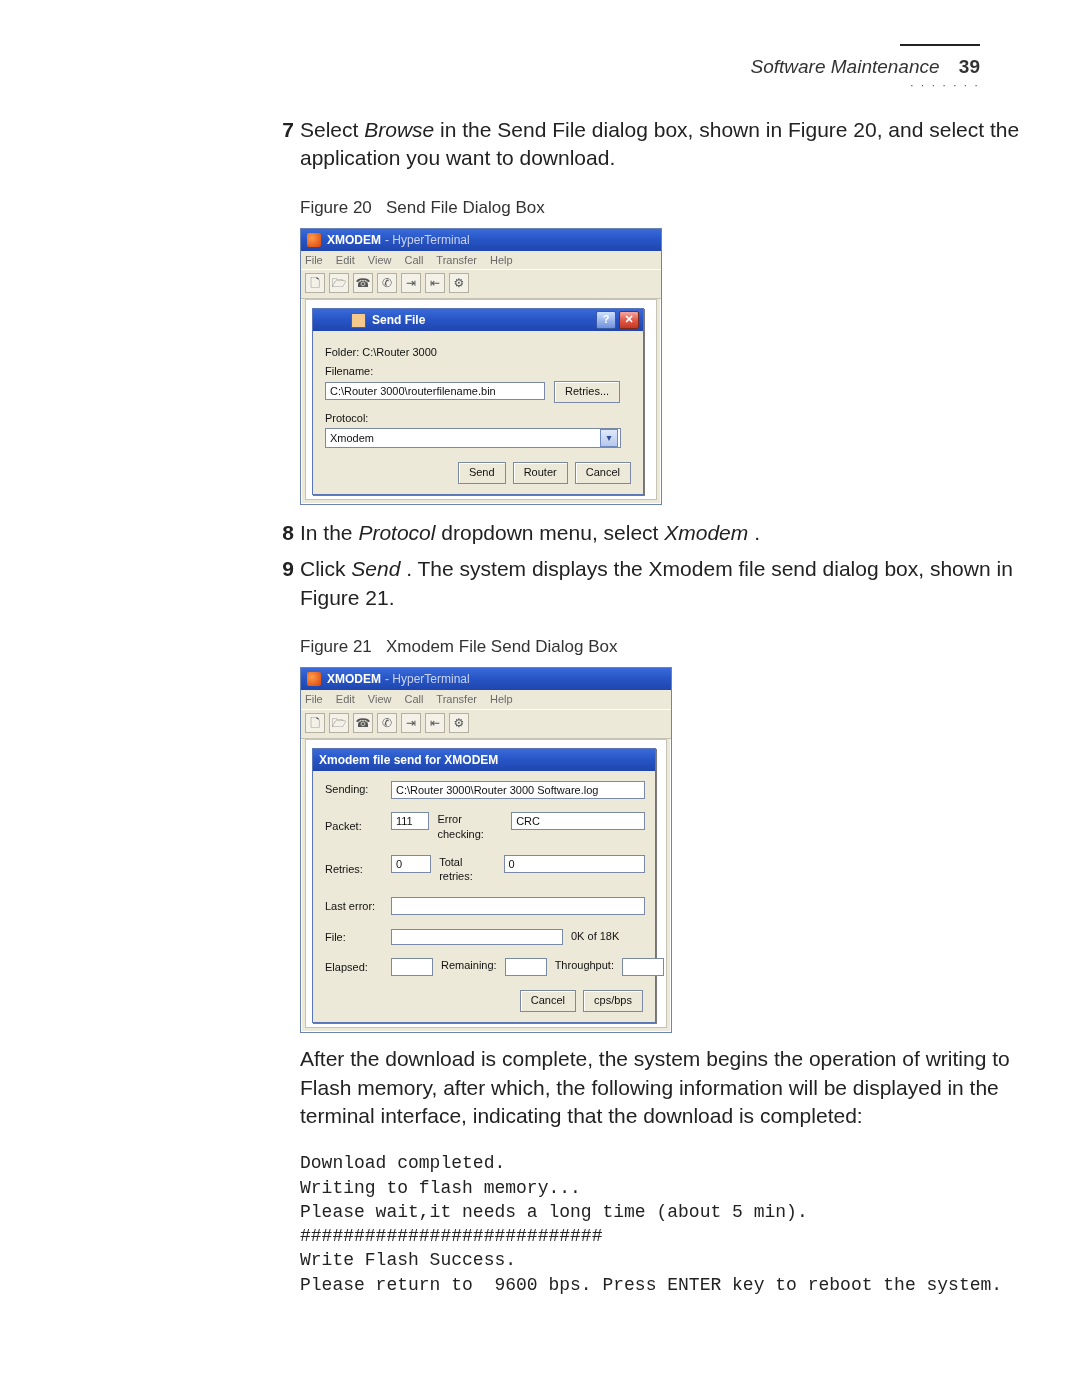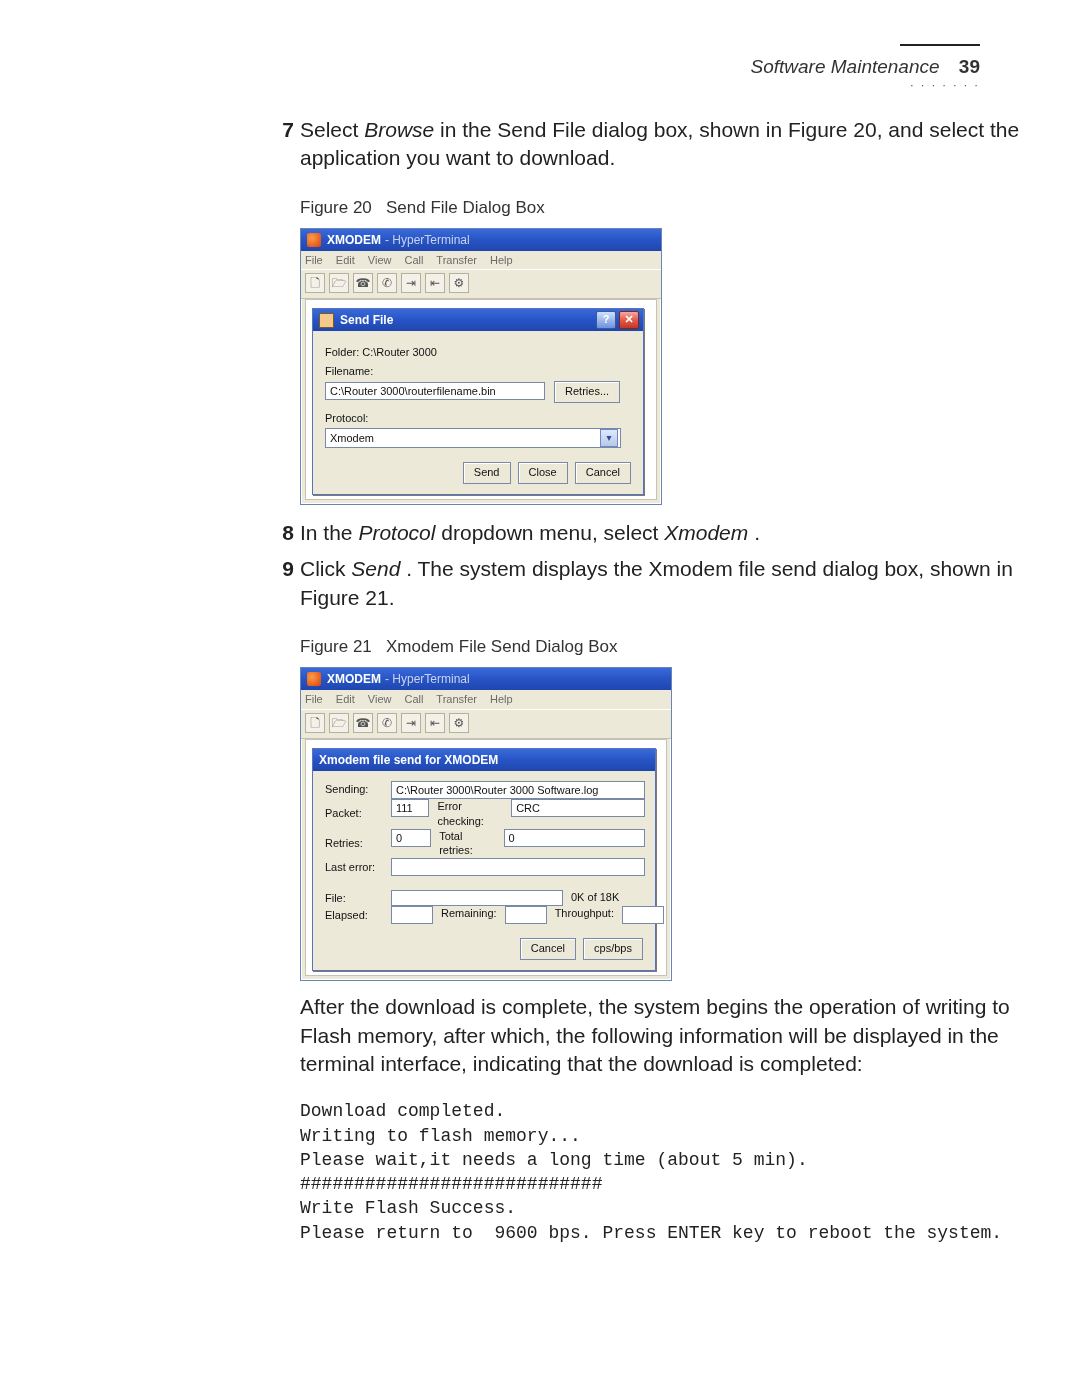--- a/index.html
+++ b/index.html
@@ -152,21 +152,21 @@
     height: 22px;
     background: linear-gradient(to bottom, #3a6ad9 0%, #2754c5 50%, #1f46ad 100%);
     color: #fff;
     display: flex;
     align-items: center;
     justify-content: space-between;
     padding: 0 4px 0 6px;
     font-size: 12px;
     font-weight: 700;
   }
-  .dlg-title-left { display:flex; align-items:center; }
+  .dlg-title-left { display:flex; align-items:center;margin-left:32px; }
   .dlg-title .sq {
     width: 13px; height: 13px;
     background: #f5c98b;
     border: 1px solid #7a5b23;
     margin-right: 6px;
   }
   .dlg-title-btns { display:flex; gap:3px; }
   .dlg-tbtn {
     width: 18px; height: 16px;
     background: linear-gradient(to bottom,#f6a7a1,#e25b4a,#c33823);
@@ -225,21 +225,21 @@
     background: linear-gradient(to bottom,#dfe9fb,#b7c8ea);
     border: 1px solid #6f8ac2;
     display:flex; align-items:center; justify-content:center;
     color:#2d4d9a;
     font-size:10px;
   }
   .btn-row { text-align: right; margin-top: 14px; }
   .btn-row .xp-button { margin-left: 4px; }
   
   .xp-window.wide { width: 370px; }
-  .sendgrid { display:grid; grid-template-columns: 66px 1fr; row-gap:0; align-items:center; font-size:11px; }
+  .sendgrid { display:grid; grid-template-columns: 66px 1fr; row-gap:13px; align-items:center; font-size:11px; }
   .sgrow2 { display:flex; gap:8px; }
   .miniin { width:42px; }
   .longin { width: 100%; }
   .progress {
     width: 170px; height: 14px;
     border: 1px solid #7a8aa6;
     background: #fff;
     display:inline-block;
     vertical-align: middle;
   }
@@ -321,21 +321,21 @@
           </div>
           <div class="fld-row" style="margin-top:8px">
             <span class="fld-label">Protocol:</span>
             <div class="xp-select">
               <span>Xmodem</span>
               <span class="chev">▾</span>
             </div>
           </div>
           <div class="btn-row">
             <span class="xp-button">Send</span>
-            <span class="xp-button">Close</span>
+            <span class="xp-button">Router</span>
             <span class="xp-button">Cancel</span>
           </div>
         </div>
       </div>
 
     </div>
   </div>
 
   <div class="step" style="margin-top:14px">
     <div class="num">8</div>

